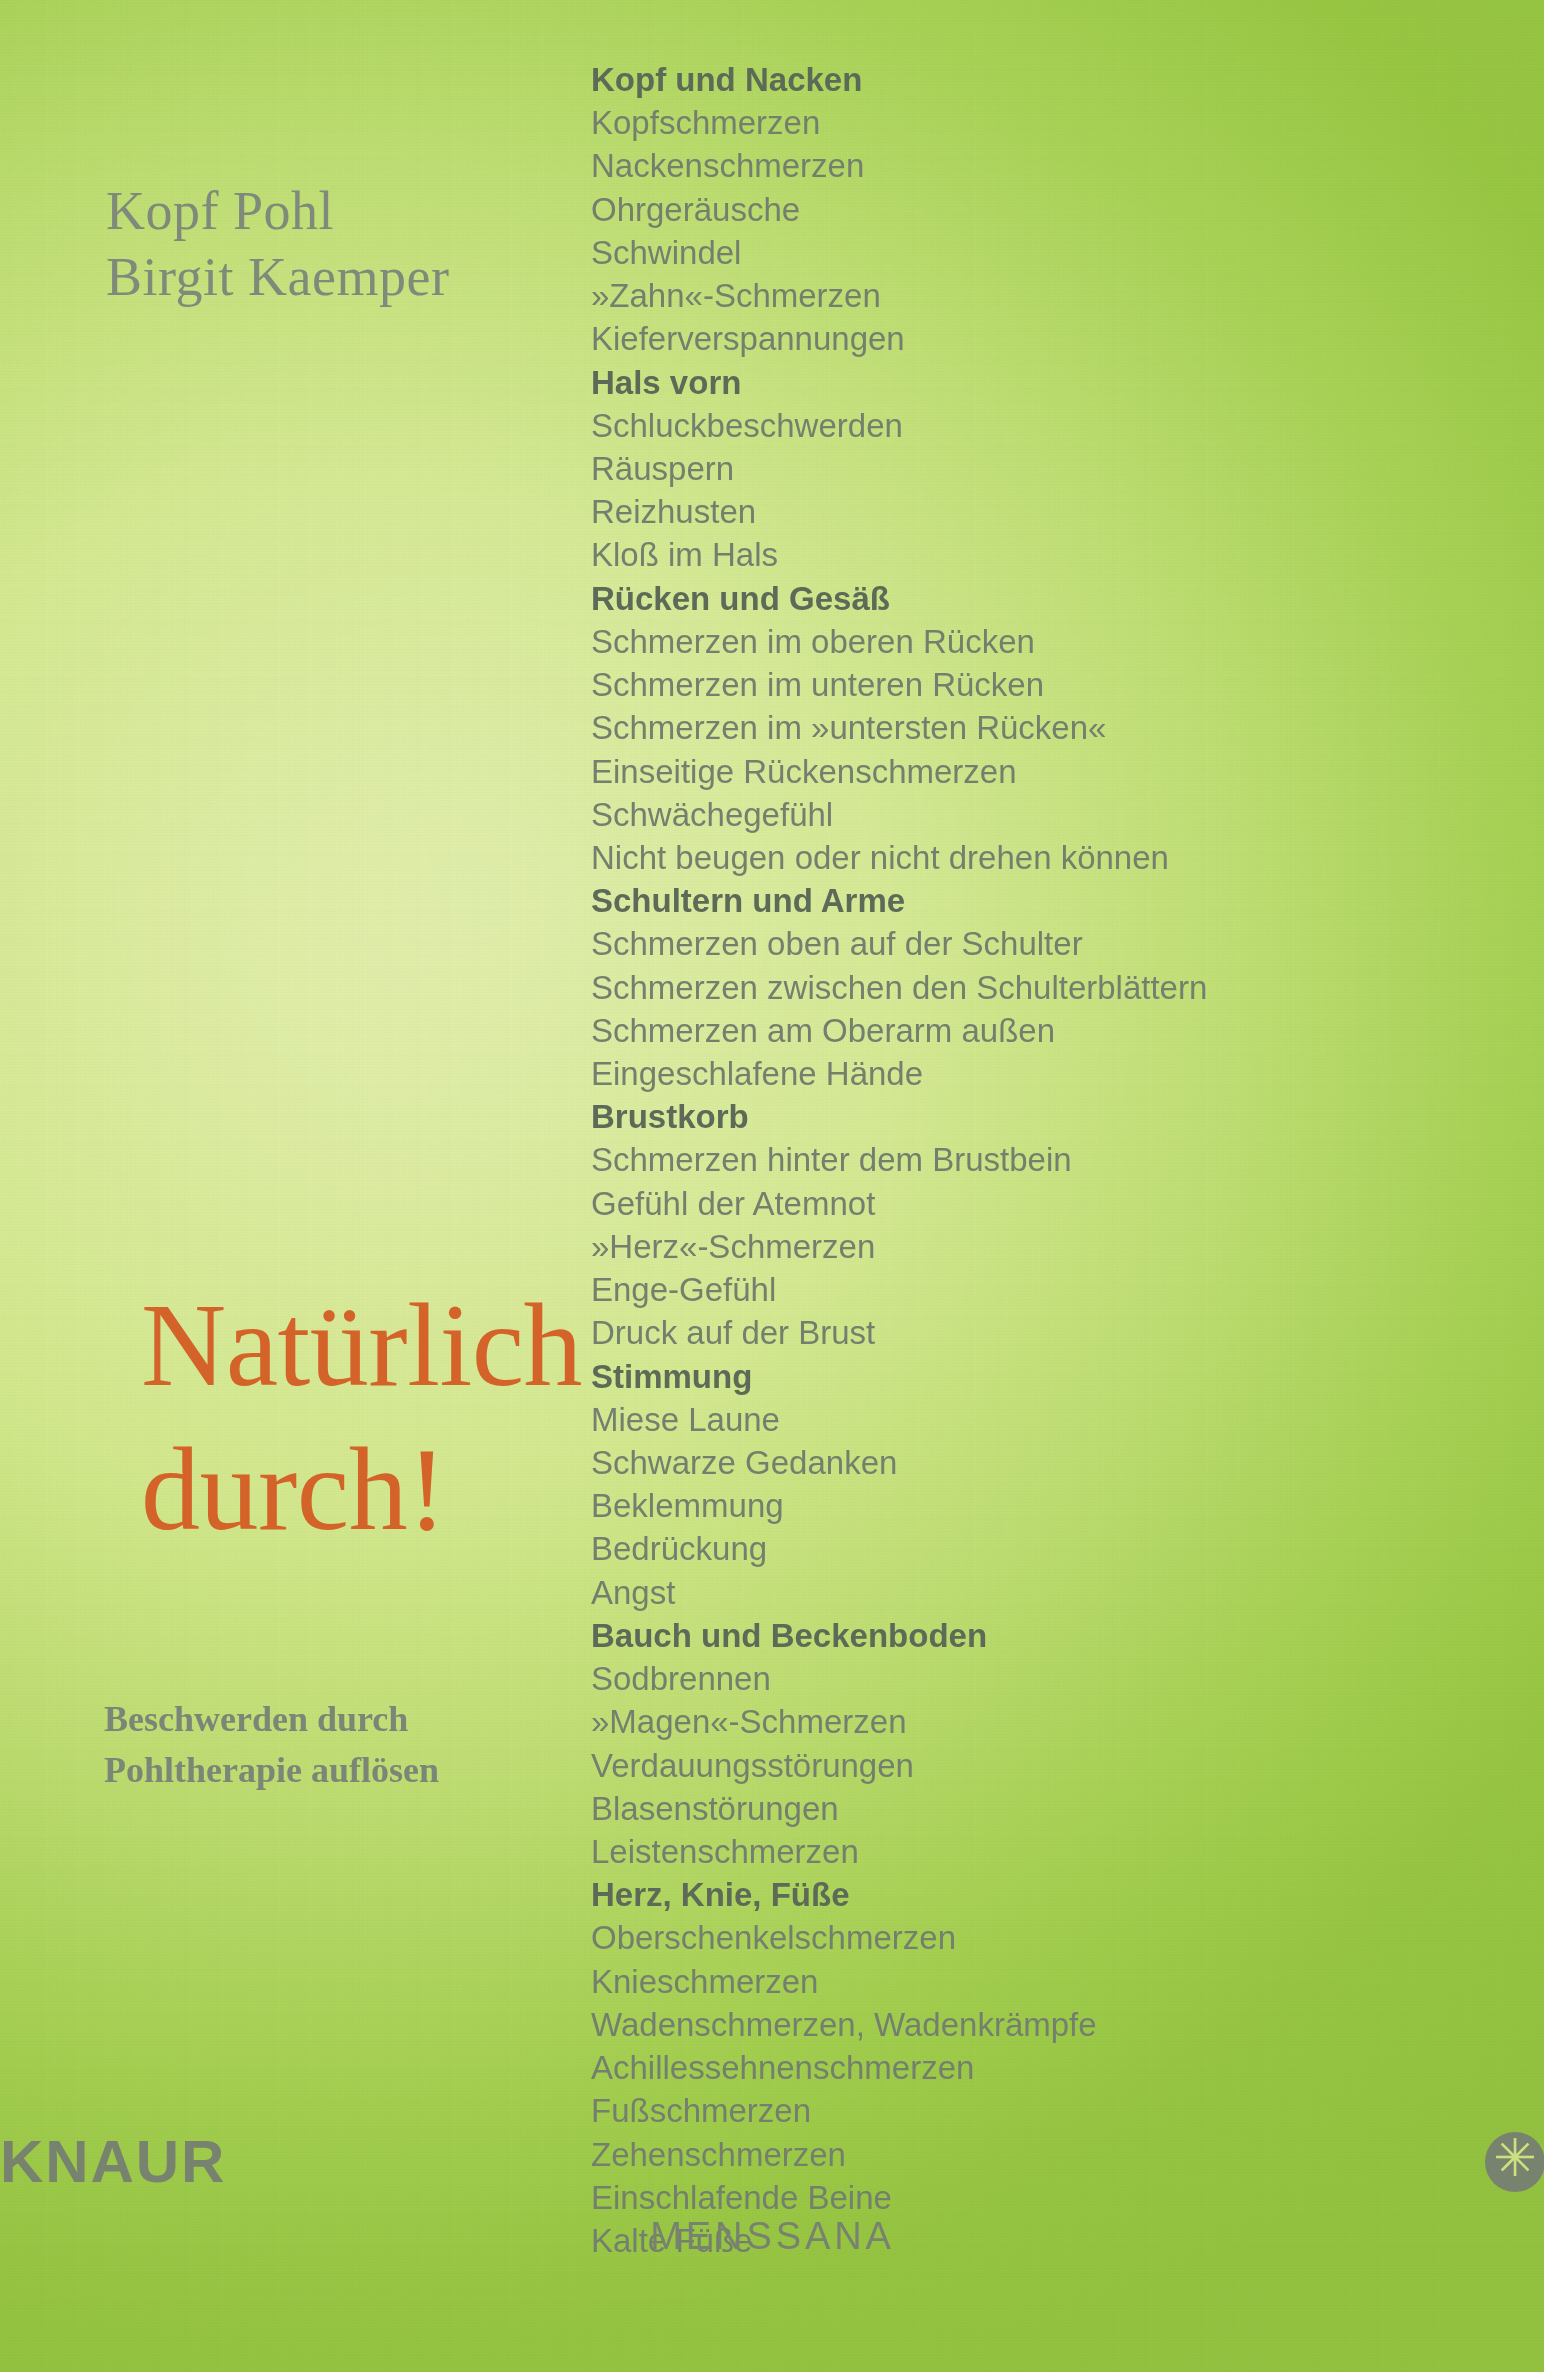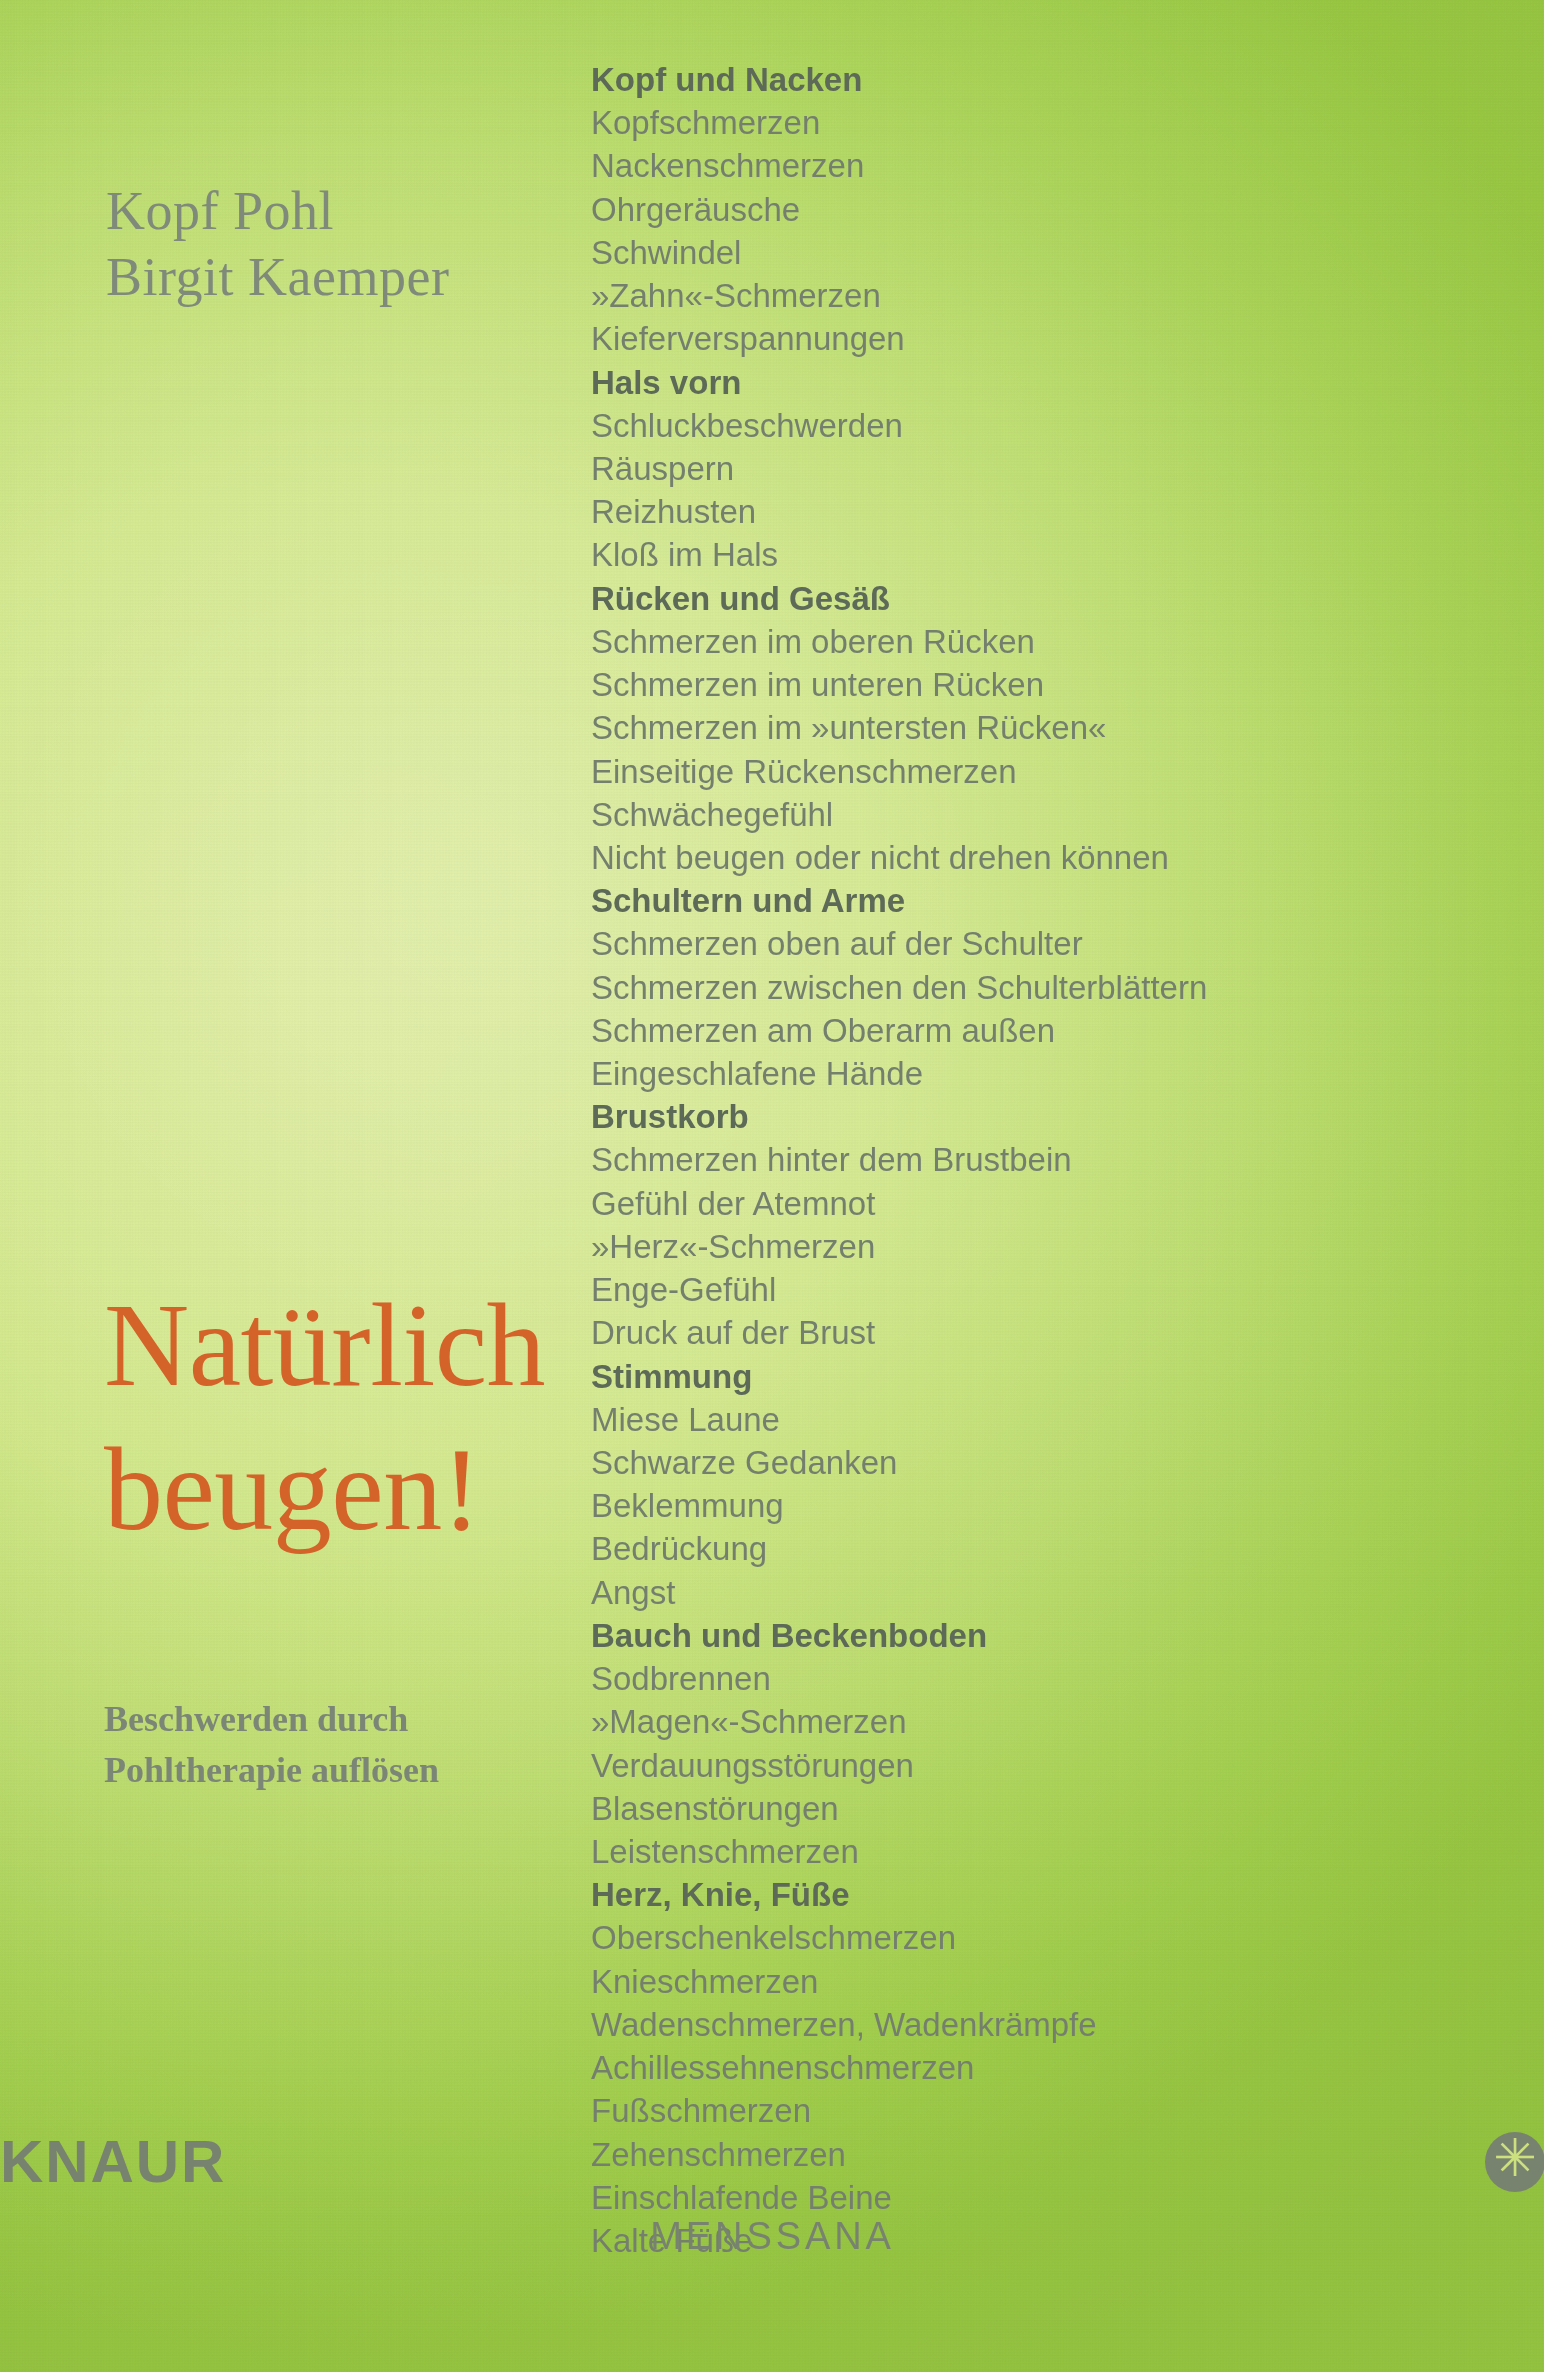--- a/index.html
+++ b/index.html
@@ -63,21 +63,21 @@
     top: 1274px;
     z-index: 4;
   }
   .title {
     font-family: "Liberation Serif", serif;
     font-size: 118px;
     line-height: 1.22;
     color: #d4632a;
     letter-spacing: -0.5px;
   }
-  .title div { white-space: nowrap; }
+  .title div { white-space: nowrap; margin-left: 37px; }
 
   .subtitle {
     position: absolute;
     left: 104px;
     top: 1694px;
     z-index: 4;
     font-family: "Liberation Serif", serif;
     font-weight: bold;
     font-size: 36px;
     line-height: 1.43;
@@ -160,21 +160,21 @@
 <div class="cover">
 
   <div class="authors">
     <div>Kopf Pohl</div>
     <div>Birgit Kaemper</div>
   </div>
 
   <div class="title-block">
     <div class="title">
       <div>Natürlich</div>
-      <div>beugen!</div>
+      <div>durch!</div>
     </div>
   </div>
 
   <div class="subtitle">
     <div>Beschwerden durch</div>
     <div>Pohltherapie auflösen</div>
   </div>
 
   <div class="symptom-list">
       <div class="sym-group-title">Kopf und Nacken</div>

